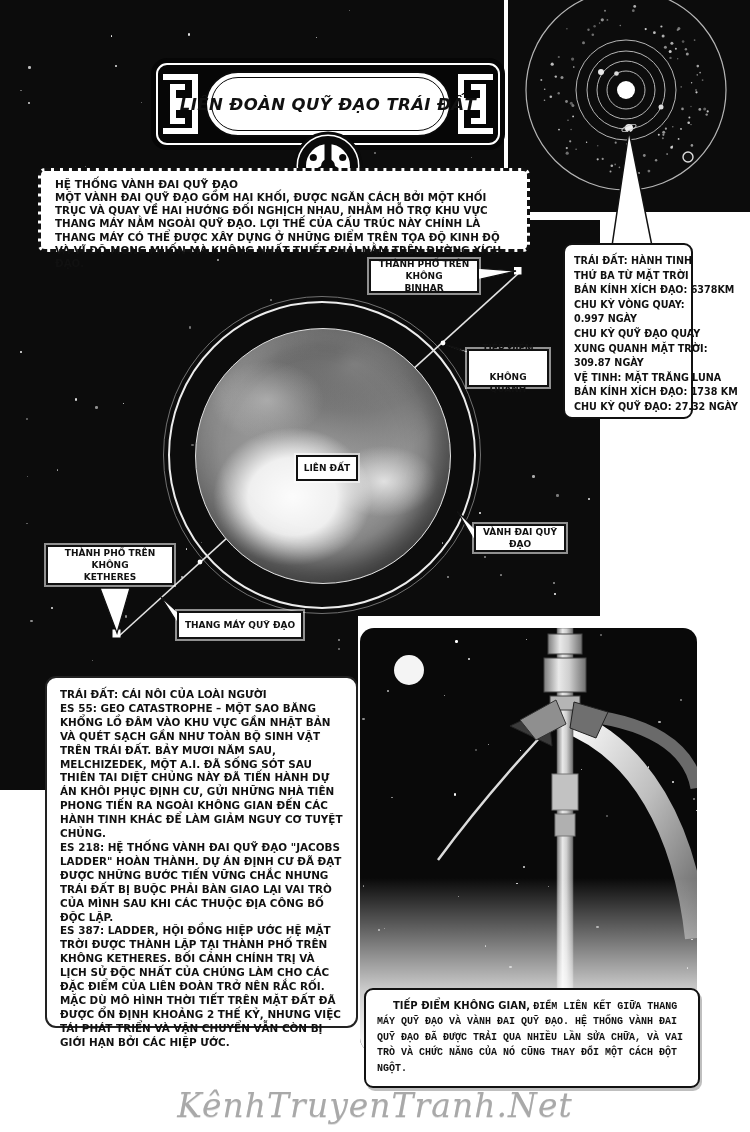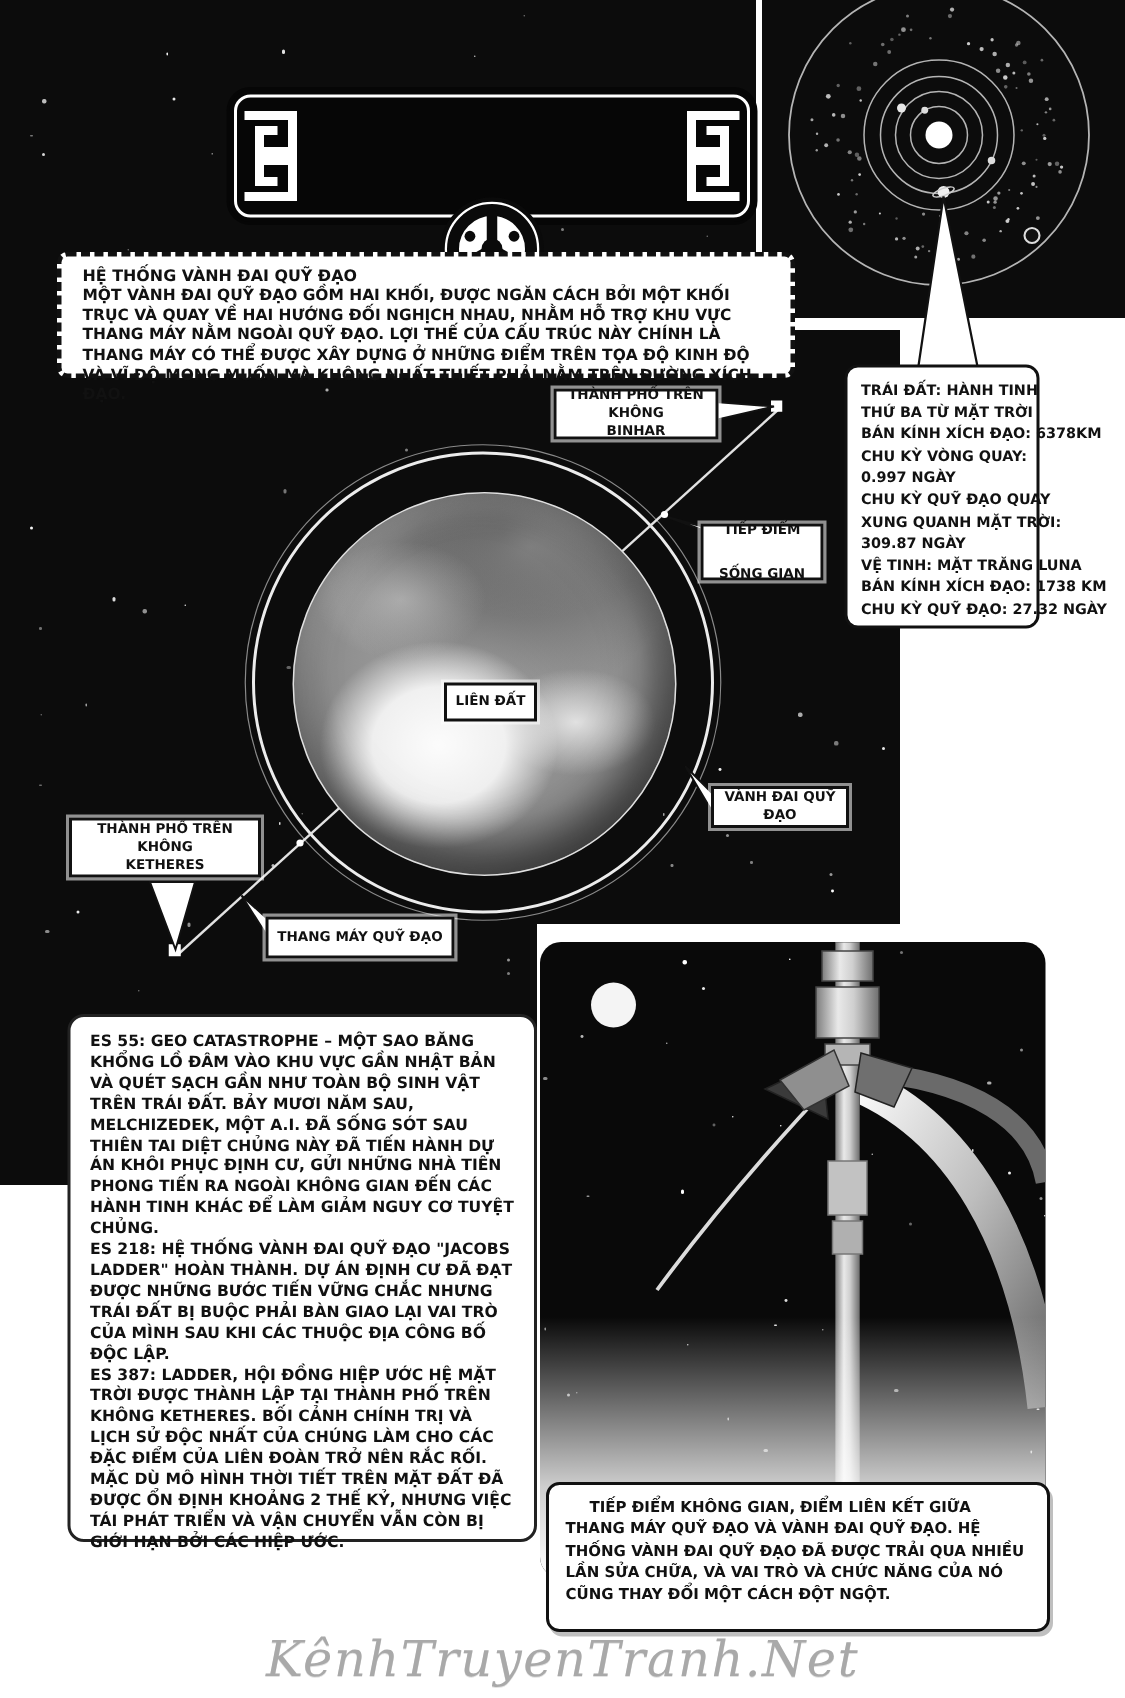--- a/index.html
+++ b/index.html
@@ -56,21 +56,21 @@
   #elevator-panel{position:absolute;left:360px;top:628px;width:337px;height:424px;background:#090909;
     border-radius:14px;overflow:hidden;}
   #elevator-panel svg{position:absolute;inset:0;}
   .starfield{position:absolute;inset:0;}
   .starfield i{position:absolute;background:#fff;border-radius:50%;display:block;}
   
   #caption-box{position:absolute;left:364px;top:988px;width:336px;height:100px;background:#fff;
     border:2px solid #111;border-radius:9px;box-sizing:border-box;padding:9px 11px;
     font-size:10px;line-height:14.4px;box-shadow:2px 3px 0 rgba(0,0,0,.25);}
   #caption-box .lead{font-weight:bold;margin-left:16px;}
-  #caption-box .rest{font-weight:600;}
+  #caption-box .rest{font-weight:600;font-family:Liberation Mono, monospace;}
   
   #watermark{position:absolute;left:0;top:1086px;width:750px;text-align:center;
     font-family:"DejaVu Serif",serif;font-style:italic;font-size:33px;color:#a9a9a9;
     letter-spacing:1px;text-shadow:0 1px 0 #e2e2e2;}
 </style>
 </head>
 <body>
 
 <div class="page">
 
@@ -378,20 +378,25 @@
 
   <div id="banner">
     <svg class="key" style="left:7px;" viewBox="0 0 40 64">
       <path d="M 3 5 H 35 V 29 H 13 V 15 H 25" fill="none" stroke="#fff" stroke-width="6"></path>
       <path d="M 3 59 H 35 V 35 H 13 V 49 H 25" fill="none" stroke="#fff" stroke-width="6"></path>
     </svg>
     <svg class="key" style="right:7px;transform:scaleX(-1);" viewBox="0 0 40 64">
       <path d="M 3 5 H 35 V 29 H 13 V 15 H 25" fill="none" stroke="#fff" stroke-width="6"></path>
       <path d="M 3 59 H 35 V 35 H 13 V 49 H 25" fill="none" stroke="#fff" stroke-width="6"></path>
     </svg>
+    <div class="pill">
+      <div class="pill-inner">
+        <span id="page-title">LIÊN ĐOÀN QUỸ ĐẠO TRÁI ĐẤT</span>
+      </div>
+    </div>
   </div>
 
   <svg id="emblem" viewBox="0 0 72 72">
     <circle cx="36" cy="36" r="33" fill="#fff" stroke="#0a0a0a" stroke-width="3"></circle>
     <circle cx="36" cy="36" r="26" fill="none" stroke="#0a0a0a" stroke-width="8"></circle>
     <g stroke="#0a0a0a" stroke-width="7" stroke-linecap="round">
       <line x1="36" y1="36" x2="36" y2="13"></line>
       <line x1="36" y1="36" x2="16" y2="47.5"></line>
       <line x1="36" y1="36" x2="56" y2="47.5"></line>
     </g>
@@ -419,37 +424,38 @@
     <div class="ln">BÁN KÍNH XÍCH ĐẠO: 1738 KM</div>
     <div class="ln">CHU KỲ QUỸ ĐẠO: 27.32 NGÀY</div>
   </div>
 
   <div class="lbl" style="left:369px;top:259px;width:110px;height:34px;">
     <span>THÀNH PHỐ TRÊN KHÔNG</span>
     <span>BINHAR</span>
   </div>
   <div class="lbl" style="left:467px;top:349px;width:82px;height:38px;gap:17px;">
     <span>TIẾP ĐIỂM</span>
-    <span>SỐNG GIAN</span>
+    <span>KHÔNG QUANH</span>
   </div>
   <div class="lbl" style="left:296px;top:455px;width:62px;height:26px;">
     <span>LIÊN ĐẤT</span>
   </div>
   <div class="lbl" style="left:474px;top:524px;width:92px;height:28px;">
     <span>VÀNH ĐAI QUỸ ĐẠO</span>
   </div>
   <div class="lbl" style="left:46px;top:545px;width:128px;height:40px;">
     <span>THÀNH PHỐ TRÊN KHÔNG</span>
     <span>KETHERES</span>
   </div>
   <div class="lbl" style="left:177px;top:611px;width:126px;height:28px;">
     <span>THANG MÁY QUỸ ĐẠO</span>
   </div>
 
   <div id="history-box">
+    <p>TRÁI ĐẤT: CÁI NÔI CỦA LOÀI NGƯỜI</p>
     <p>ES 55: GEO CATASTROPHE – MỘT SAO BĂNG KHỔNG LỒ ĐÂM VÀO KHU VỰC GẦN NHẬT BẢN VÀ QUÉT SẠCH GẦN NHƯ TOÀN BỘ SINH VẬT TRÊN TRÁI ĐẤT. BẢY MƯƠI NĂM SAU, MELCHIZEDEK, MỘT A.I. ĐÃ SỐNG SÓT SAU THIÊN TAI DIỆT CHỦNG NÀY ĐÃ TIẾN HÀNH DỰ ÁN KHÔI PHỤC ĐỊNH CƯ, GỬI NHỮNG NHÀ TIÊN PHONG TIẾN RA NGOÀI KHÔNG GIAN ĐẾN CÁC HÀNH TINH KHÁC ĐỂ LÀM GIẢM NGUY CƠ TUYỆT CHỦNG.</p>
     <p>ES 218: HỆ THỐNG VÀNH ĐAI QUỸ ĐẠO "JACOBS LADDER" HOÀN THÀNH. DỰ ÁN ĐỊNH CƯ ĐÃ ĐẠT ĐƯỢC NHỮNG BƯỚC TIẾN VỮNG CHẮC NHƯNG TRÁI ĐẤT BỊ BUỘC PHẢI BÀN GIAO LẠI VAI TRÒ CỦA MÌNH SAU KHI CÁC THUỘC ĐỊA CÔNG BỐ ĐỘC LẬP.</p>
     <p>ES 387: LADDER, HỘI ĐỒNG HIỆP ƯỚC HỆ MẶT TRỜI ĐƯỢC THÀNH LẬP TẠI THÀNH PHỐ TRÊN KHÔNG KETHERES. BỐI CẢNH CHÍNH TRỊ VÀ LỊCH SỬ ĐỘC NHẤT CỦA CHÚNG LÀM CHO CÁC ĐẶC ĐIỂM CỦA LIÊN ĐOÀN TRỞ NÊN RẮC RỐI. MẶC DÙ MÔ HÌNH THỜI TIẾT TRÊN MẶT ĐẤT ĐÃ ĐƯỢC ỔN ĐỊNH KHOẢNG 2 THẾ KỶ, NHƯNG VIỆC TÁI PHÁT TRIỂN VÀ VẬN CHUYỂN VẪN CÒN BỊ GIỚI HẠN BỞI CÁC HIỆP ƯỚC.</p>
   </div>
 
   <div id="elevator-panel">
     <div class="starfield">
         <i style="left: 61.69%; top: 17.47%; width: 2px; height: 2px; opacity: 0.55;"></i>
         <i style="left: 85.24%; top: 40.35%; width: 1.2px; height: 1.2px; opacity: 0.76;"></i>
         <i style="left: 98.24%; top: 73.29%; width: 1.6px; height: 1.6px; opacity: 0.8;"></i>

